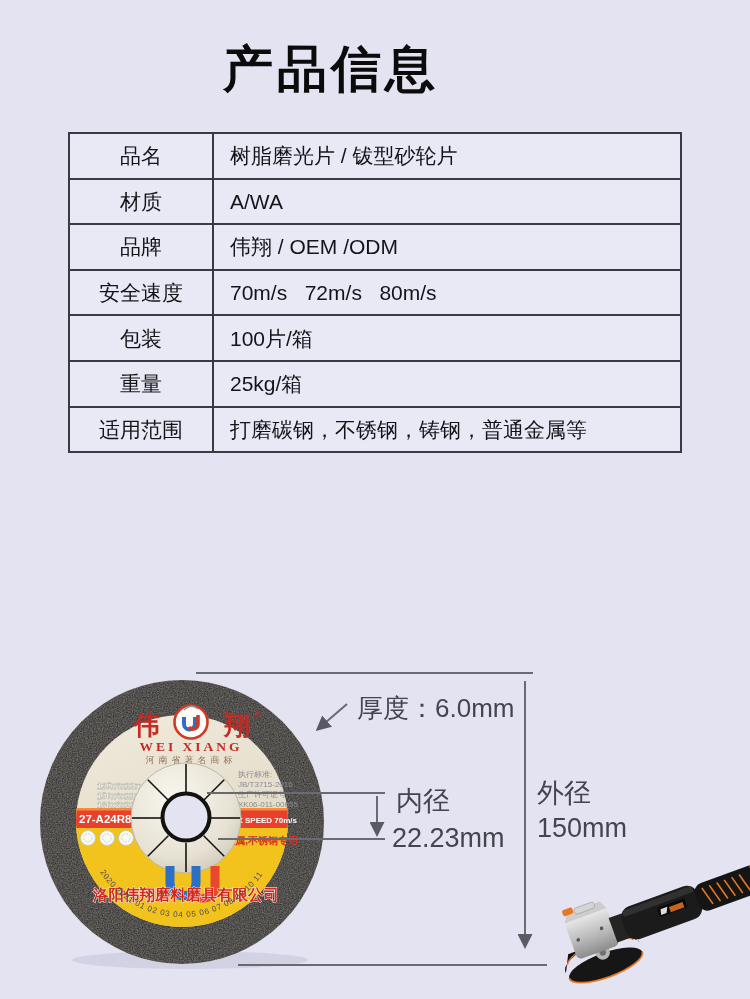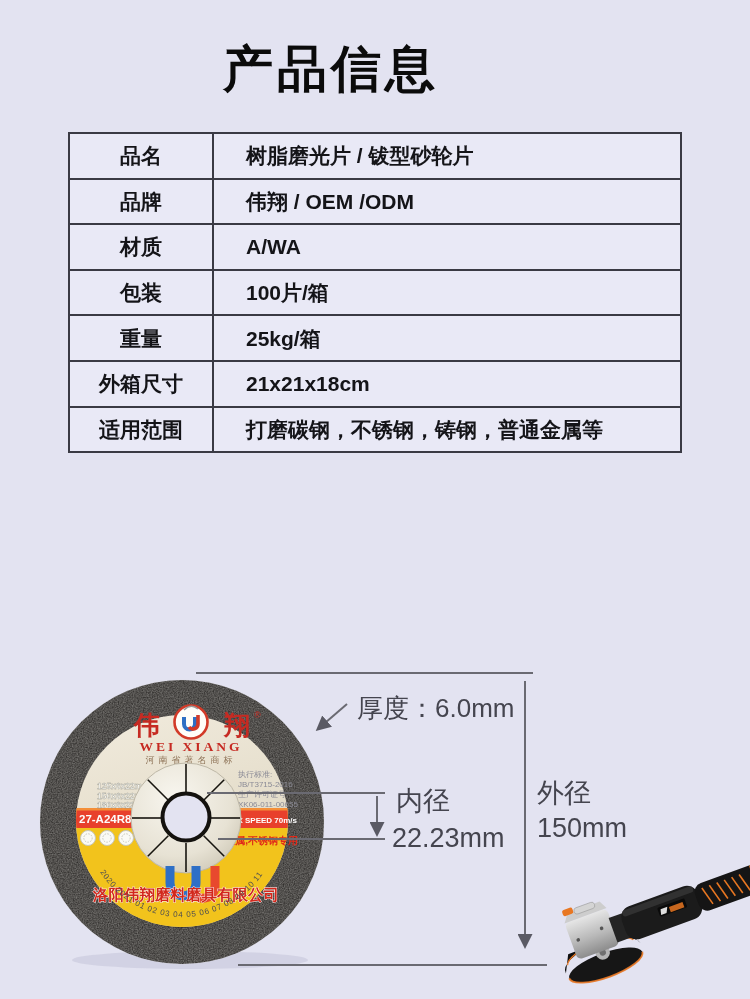--- a/index.html
+++ b/index.html
@@ -12,58 +12,58 @@
     position:absolute;top:36px;left:0;width:662px;margin:0;
     text-align:center;font-size:50px;font-weight:900;color:#0b0b0b;
     letter-spacing:4px;
   }
   table.spec{
     position:absolute;left:68px;top:132px;width:614px;
     border-collapse:collapse;table-layout:fixed;
   }
   table.spec td{
     border:2px solid #3a3a44;background:#e9e9f6;height:41.6px;
-    font-weight:bold;color:#141418;font-size:21px;line-height:1.1;
+    font-weight:normal;color:#141418;font-size:21px;line-height:1.1;
     overflow:hidden;
   }
   td.lbl{width:140px;text-align:center;}
-  td.val{padding-left:32px;white-space:pre-wrap;}
+  td.val{padding-left:16px;white-space:pre-wrap;}
   svg.figure{position:absolute;left:0;top:640px;}
   .cn-note{font-family:"Liberation Sans","DejaVu Sans",sans-serif;fill:#45454f;font-weight:400;}
 </style>
 </head>
 <body>
 
 <h1 class="page-title">产品信息</h1>
 
 <table class="spec">
   <tbody>
     <tr>
       <td class="lbl">品名</td>
       <td class="val">树脂磨光片 / 钹型砂轮片</td>
       </tr>
     <tr>
+      <td class="lbl">材质</td>
+      <td class="val">A/WA</td>
+      </tr>
+    <tr>
       <td class="lbl">品牌</td>
       <td class="val">伟翔 / OEM /ODM</td>
       </tr>
     <tr>
-      <td class="lbl">材质</td>
-      <td class="val">A/WA</td>
+      <td class="lbl">安全速度</td>
+      <td class="val">70m/s   72m/s   80m/s</td>
       </tr>
     <tr>
       <td class="lbl">包装</td>
       <td class="val">100片/箱</td>
       </tr>
     <tr>
       <td class="lbl">重量</td>
       <td class="val">25kg/箱</td>
-      </tr>
-    <tr>
-      <td class="lbl">外箱尺寸</td>
-      <td class="val">21x21x18cm</td>
       </tr>
     <tr>
       <td class="lbl">适用范围</td>
       <td class="val">打磨碳钢，不锈钢，铸钢，普通金属等</td>
       </tr>
   </tbody>
 </table>
 
 <svg class="figure" width="750" height="359" viewBox="0 0 750 359">
   <defs>

